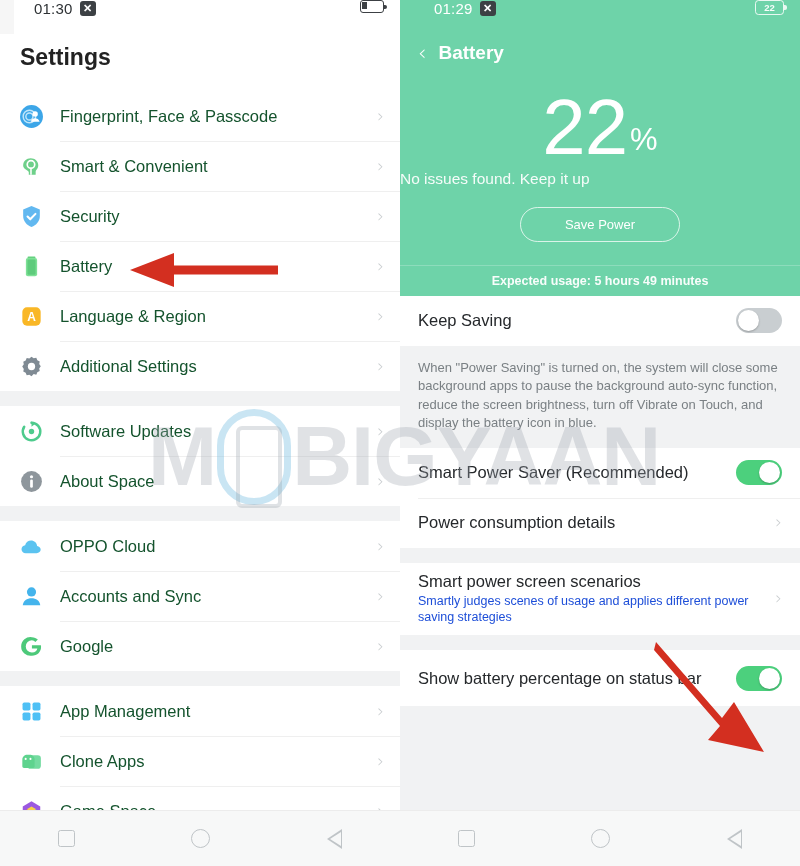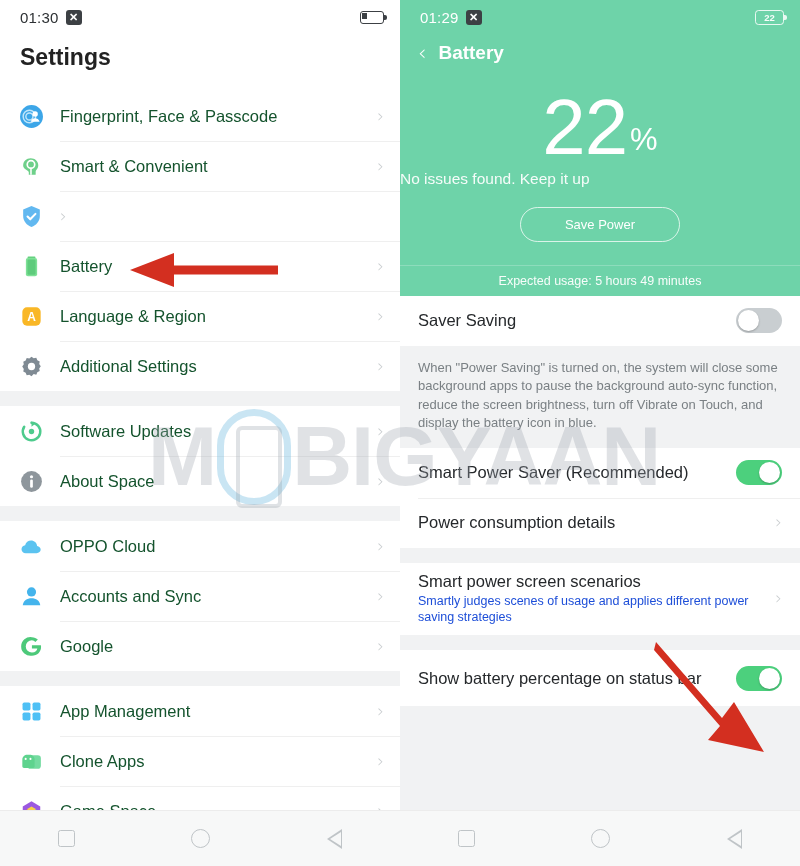--- a/index.html
+++ b/index.html
@@ -36,25 +36,25 @@
   .wm-phone::before {
     content: "";
     position: absolute; left: 12px; top: 10px;
     width: 38px; height: 74px;
     border: 4px solid rgba(150,160,170,0.30);
     border-radius: 6px;
   }
 
   
   .statusbar {
-    height: 34px; display: flex; align-items: center;
+    height: 34px; display: flex; align-items: flex-start;
     justify-content: space-between;
     padding: 0 16px 0 20px;
     font-size: 15px;
-    position: relative; z-index: 5;
+    position: relative; z-index: 5; margin-left: 14px;
   }
   .sb-left { display: flex; align-items: center; gap: 7px; }
   .sb-time { font-size: 15px; letter-spacing: .2px; }
   .x-icon {
     width: 16px; height: 15px; border-radius: 3px;
     background: #3c4044; color: #fff;
     font-size: 11px; line-height: 15px; text-align: center;
     font-weight: bold;
   }
   
@@ -148,20 +148,21 @@
     width: 160px; height: 35px; line-height: 33px;
     border: 1.3px solid rgba(255,255,255,.75); border-radius: 19px;
     color: #ffffff; font-size: 13px; text-align: center;
     background: transparent; font-family: "Liberation Sans", sans-serif;
   }
   .expected {
     margin-top: 23px; height: 31px;
     display: flex; align-items: center; justify-content: center;
     color: rgba(255,255,255,.95); font-size: 12.5px;
     border-top: 1px solid rgba(255,255,255,.22);
+    font-weight: bold;
   }
 
   .r-row {
     display: flex; align-items: center;
     background: #ffffff; padding: 0 18px 0 18px;
     min-height: 50px; position: relative;
   }
   .r-row.divline::before {
     content: ""; position: absolute; left: 18px; right: 0; top: 0;
     height: 1px; background: #efefef;
@@ -259,20 +260,21 @@
         <span class="row-label">Smart &amp; Convenient</span>
         <span class="chev">›</span>
       </div>
       <div class="row">
         <span class="row-ico">
           <svg width="25" height="25" viewBox="0 0 24 24">
               <path d="M12 2 4 5.2v6.4C4 16.6 7.5 20.6 12 22c4.5-1.4 8-5.4 8-10.4V5.2z" fill="#62b8f0"></path>
               <path d="M8.2 12.1l2.6 2.6 5-5.2" stroke="#ffffff" stroke-width="2" fill="none" stroke-linecap="round" stroke-linejoin="round"></path>
             </svg>
         </span>
+        <span class="row-label">Security</span>
         <span class="chev">›</span>
       </div>
       <div class="row">
         <span class="row-ico">
           <svg width="25" height="25" viewBox="0 0 24 24">
               <rect x="8.2" y="2.4" width="7.6" height="2" rx=".8" fill="#64d17f"></rect>
               <rect x="6.6" y="3.8" width="10.8" height="17.6" rx="2" fill="#7ee096"></rect>
               <rect x="8.1" y="5.3" width="7.8" height="14.6" rx="1.2" fill="#5ecb7c"></rect>
             </svg>
         </span>
@@ -431,21 +433,21 @@
       </div>
 
       <div class="hero-sub">No issues found. Keep it up</div>
 
       <button class="save-btn">Save Power</button>
 
       <div class="expected">Expected usage: 5 hours 49 minutes</div>
     </div>
 
     <div class="r-row">
-      <span class="r-label">Saver Saving</span>
+      <span class="r-label">Keep Saving</span>
       <span class="toggle off">
           <span class="knob"></span>
         </span>
     </div>
 
     <div class="desc">When "Power Saving" is turned on, the system will close some background apps to pause the background auto-sync function, reduce the screen brightness, turn off Vibrate on Touch, and display the battery icon in blue.</div>
 
     <div class="r-row">
       <span class="r-label">Smart Power Saver (Recommended)</span>
       <span class="toggle on">

